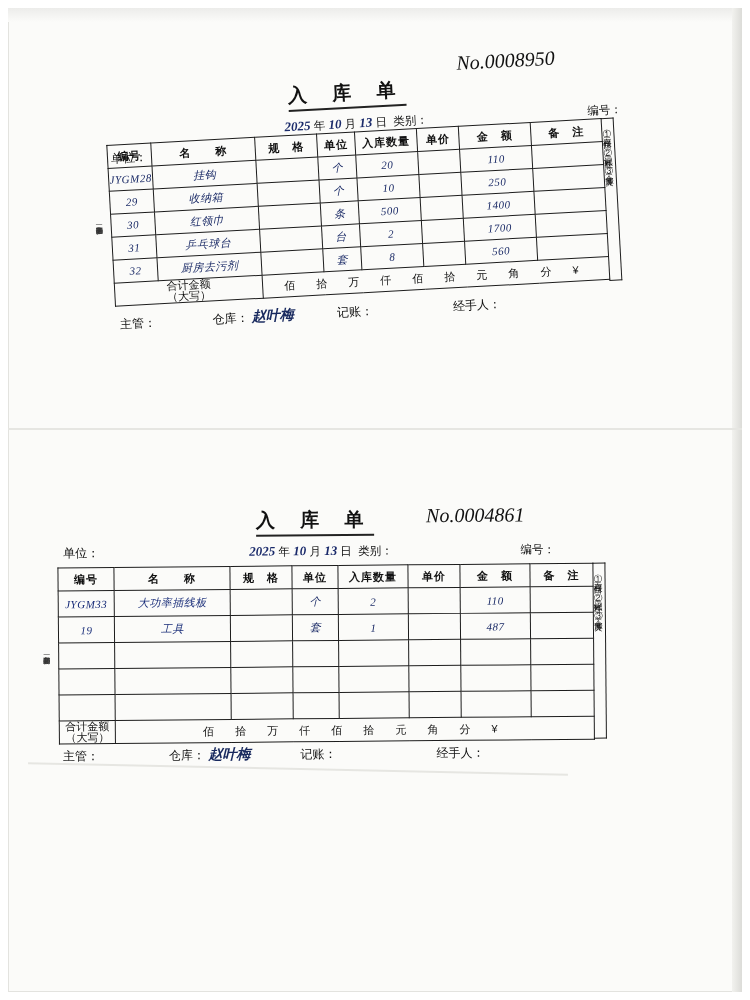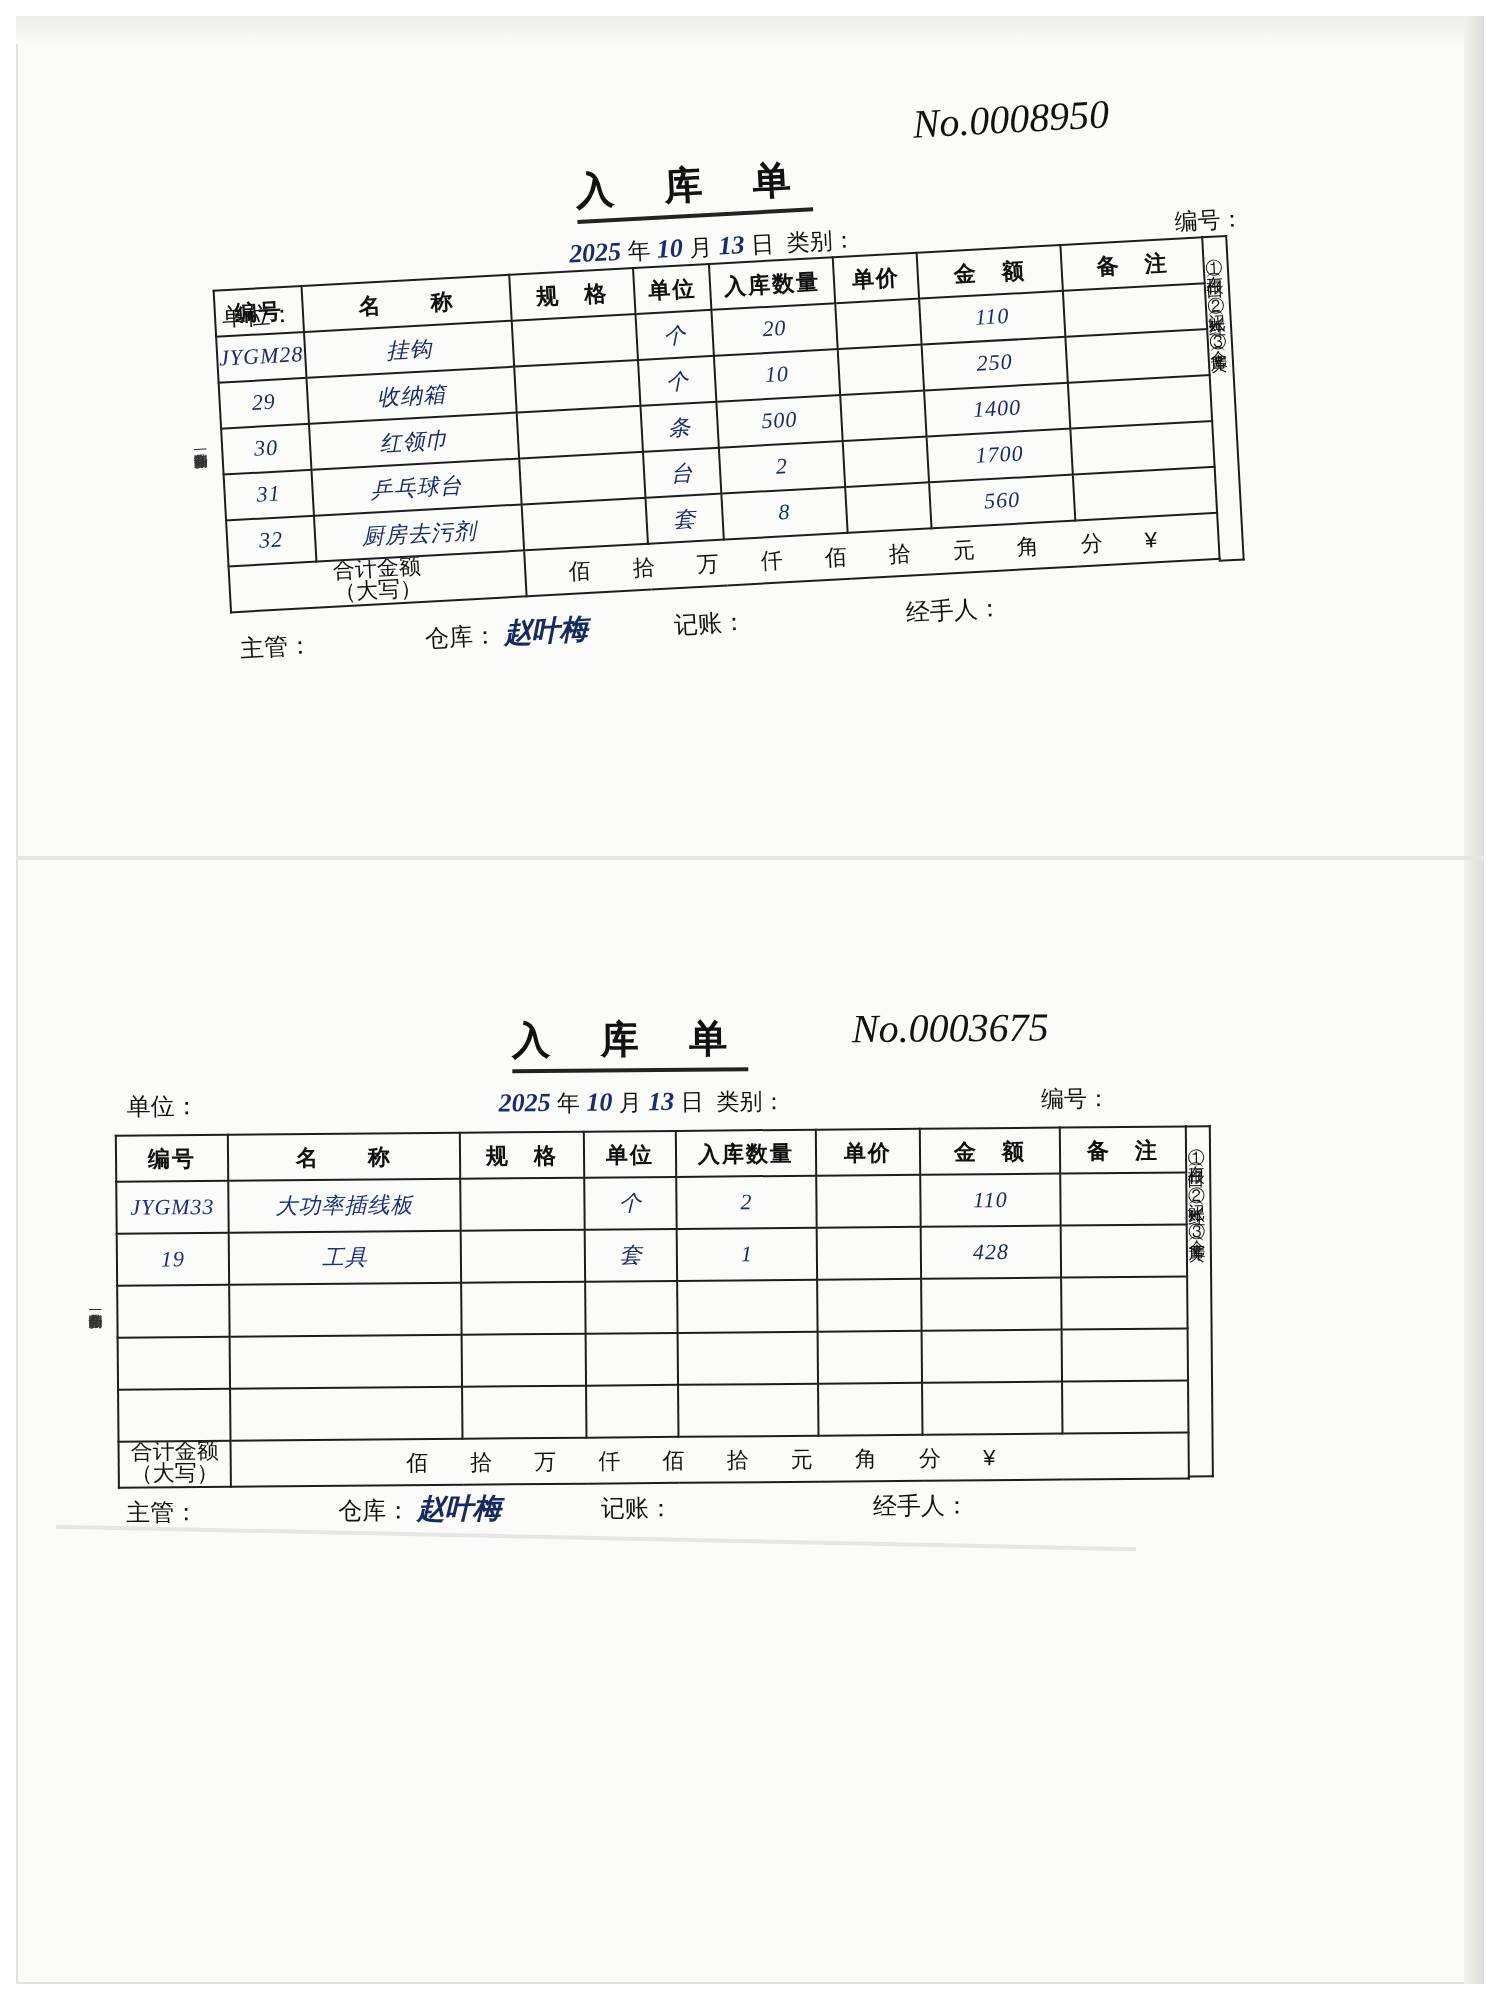--- a/index.html
+++ b/index.html
@@ -314,21 +314,21 @@
 
     </div>
   </div>
 
   <div class="form" id="form-2" style="left:34px; top:485px; width:580px; height:280px;">
     <div class="form-inner">
 
       <div class="form-title" style="left:215px; top:14px;">入 库 单</div>
 
       <div class="form-no" style="left:385px; top:12px;">
-        <span>No.</span><span>0003675</span>
+        <span>No.</span><span>0004861</span>
       </div>
 
       <div class="meta-row" style="left:208px; top:50px;">
         <span class="hw">2025</span>
         <span>年</span>
         <span class="hw">10</span>
         <span>月</span>
         <span class="hw">13</span>
         <span>日</span>
         &nbsp;<span>类别：</span>
@@ -372,21 +372,21 @@
             <td class="cell-hw">110</td>
             <td></td>
           </tr>
           <tr style="height:26px">
             <td class="cell-hw blue">19</td>
             <td class="cell-hw blue">工具</td>
             <td></td>
             <td class="cell-hw">套</td>
             <td class="cell-hw">1</td>
             <td></td>
-            <td class="cell-hw">428</td>
+            <td class="cell-hw">487</td>
             <td></td>
           </tr>
           <tr style="height:26px">
             <td></td>
             <td></td>
             <td></td>
             <td></td>
             <td></td>
             <td></td>
             <td></td>

